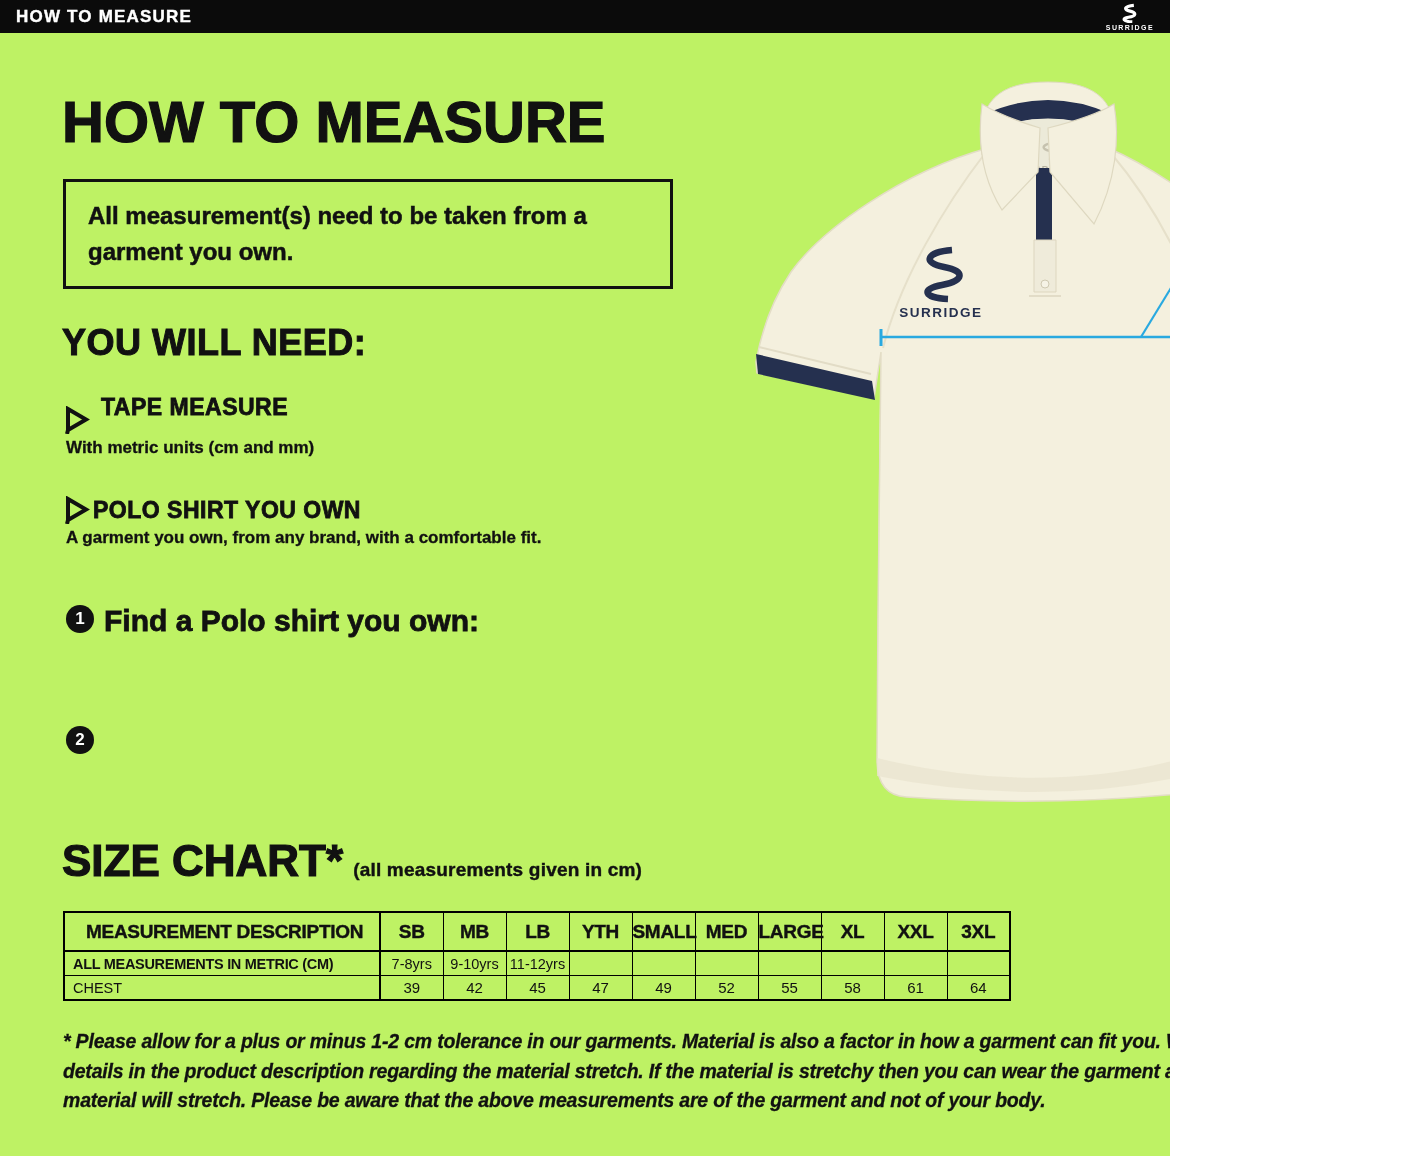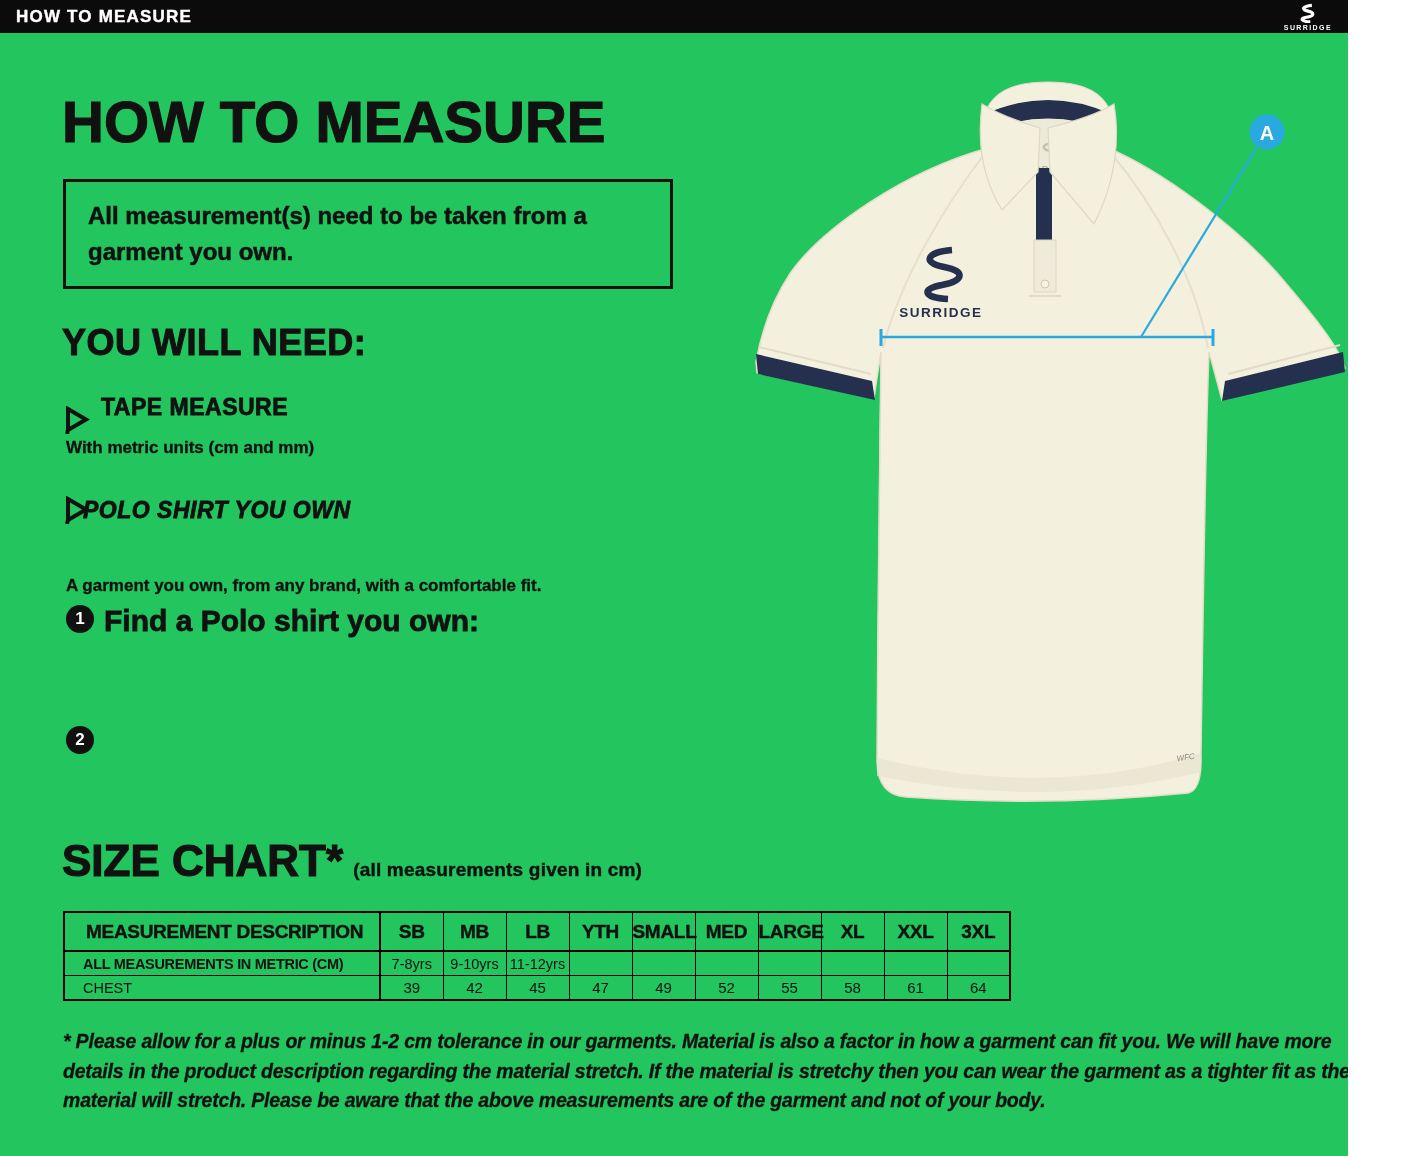--- a/index.html
+++ b/index.html
@@ -1,16 +1,16 @@
 <!DOCTYPE html>
 <html><head>
 <meta charset="utf-8">
 <style>
   html,body{margin:0;padding:0;background:#fff;}
-  .page{position:relative;width:1348px;height:1156px;background:#22c55e;overflow:hidden;
+  .page{position:relative;width:1170px;height:1156px;background:#bef264;overflow:hidden;
         font-family:"Liberation Sans", sans-serif;color:#111;}
 
   
   .topbar{position:absolute;left:0;top:0;width:100%;height:33px;background:#0b0b0b;
           display:flex;align-items:center;justify-content:space-between;
           padding:0 16px;box-sizing:border-box;}
   .topbar-title{color:#fff;font-weight:bold;font-size:17px;letter-spacing:1.2px;
                 -webkit-text-stroke:.4px #fff;}
   .topbar-logo{display:flex;flex-direction:column;align-items:center;line-height:1;margin-top:1px;}
   .logo-text{color:#fff;font-size:7px;font-weight:bold;letter-spacing:1.4px;margin-top:1px;}
@@ -19,44 +19,44 @@
 
   
   .h1{left:62px;top:88px;font-size:58px;font-weight:bold;-webkit-text-stroke:1.2px #111;letter-spacing:0;}
   .notice-box{left:63px;top:179px;width:560px;border:3px solid #111;padding:16px 22px;
               font-size:24px;font-weight:bold;line-height:36px;-webkit-text-stroke:.5px #111;}
   .h2{left:62px;top:322px;font-size:36px;font-weight:bold;-webkit-text-stroke:1px #111;letter-spacing:.5px;}
 
   .tri{position:absolute;left:64px;}
   .tri-1{top:406px;} .tri-2{top:496px;}
   .need-label{font-size:23px;font-weight:bold;-webkit-text-stroke:.8px #111;letter-spacing:.5px;}
-  .need-label-1{left:101px;top:394px;} .need-label-2{left:83px;top:497px;font-style:italic;}
+  .need-label-1{left:101px;top:394px;} .need-label-2{left:93px;top:497px;}
   .need-desc{font-size:17px;font-weight:bold;-webkit-text-stroke:.3px #111;}
-  .need-desc-1{left:66px;top:438px;} .need-desc-2{left:66px;top:528px;margin-top:48px;}
+  .need-desc-1{left:66px;top:438px;} .need-desc-2{left:66px;top:528px;}
 
   .step-circle{position:absolute;width:28px;height:28px;border-radius:50%;background:#111;color:#fff;
                display:flex;align-items:center;justify-content:center;font-size:17px;font-weight:bold;}
   .step-circle-1{left:66px;top:605px;} .step-circle-2{left:66px;top:726px;}
   .step-title{font-size:30px;font-weight:bold;-webkit-text-stroke:.8px #111;}
   .step-title-1{left:104px;top:604px;} .step-title-2{left:104px;top:725px;}
   .step-desc{font-size:20.5px;font-weight:bold;-webkit-text-stroke:.3px #111;line-height:25.5px;width:702px;}
   .step-desc-1{left:66px;top:641px;} .step-desc-2{left:66px;top:759px;}
 
   .size-heading{left:62px;top:836px;font-size:44px;font-weight:bold;-webkit-text-stroke:1.2px #111;}
   .size-sub{font-size:19px;font-weight:bold;-webkit-text-stroke:.4px #111;letter-spacing:.2px;margin-left:10px;}
 
   
   .size-table{position:absolute;left:63px;top:911px;width:948px;border-collapse:collapse;
               table-layout:fixed;border:2px solid #000;}
   .size-table th,.size-table td{border:1px solid #000;text-align:center;padding:0;}
   .size-table th{height:37px;font-size:19px;font-weight:bold;-webkit-text-stroke:.4px #111;letter-spacing:-.3px;}
   .size-table th:first-child{width:293px;text-align:left;padding-left:21px;border-right:2px solid #000;}
   .size-table thead th{border-bottom:2px solid #000;}
   .size-table tbody td{height:23px;font-size:15px;}
-  .size-table td:first-child{text-align:left;padding-left:18px;font-size:14.5px;border-right:2px solid #000;}
+  .size-table td:first-child{text-align:left;padding-left:8px;font-size:14.5px;border-right:2px solid #000;}
   .size-table tbody tr:first-child td:first-child{font-weight:bold;letter-spacing:-.3px;}
   .size-table tbody tr:first-child td{font-size:14.5px;}
 
   .footnote{left:63px;top:1027px;width:1312px;font-size:19.5px;font-weight:bold;font-style:italic;
             line-height:29.5px;-webkit-text-stroke:.3px #111;letter-spacing:-.2px;}
 
   .shirt-svg{position:absolute;left:750px;top:55px;width:668px;height:770px;}
 </style>
 </head>
 <body>

